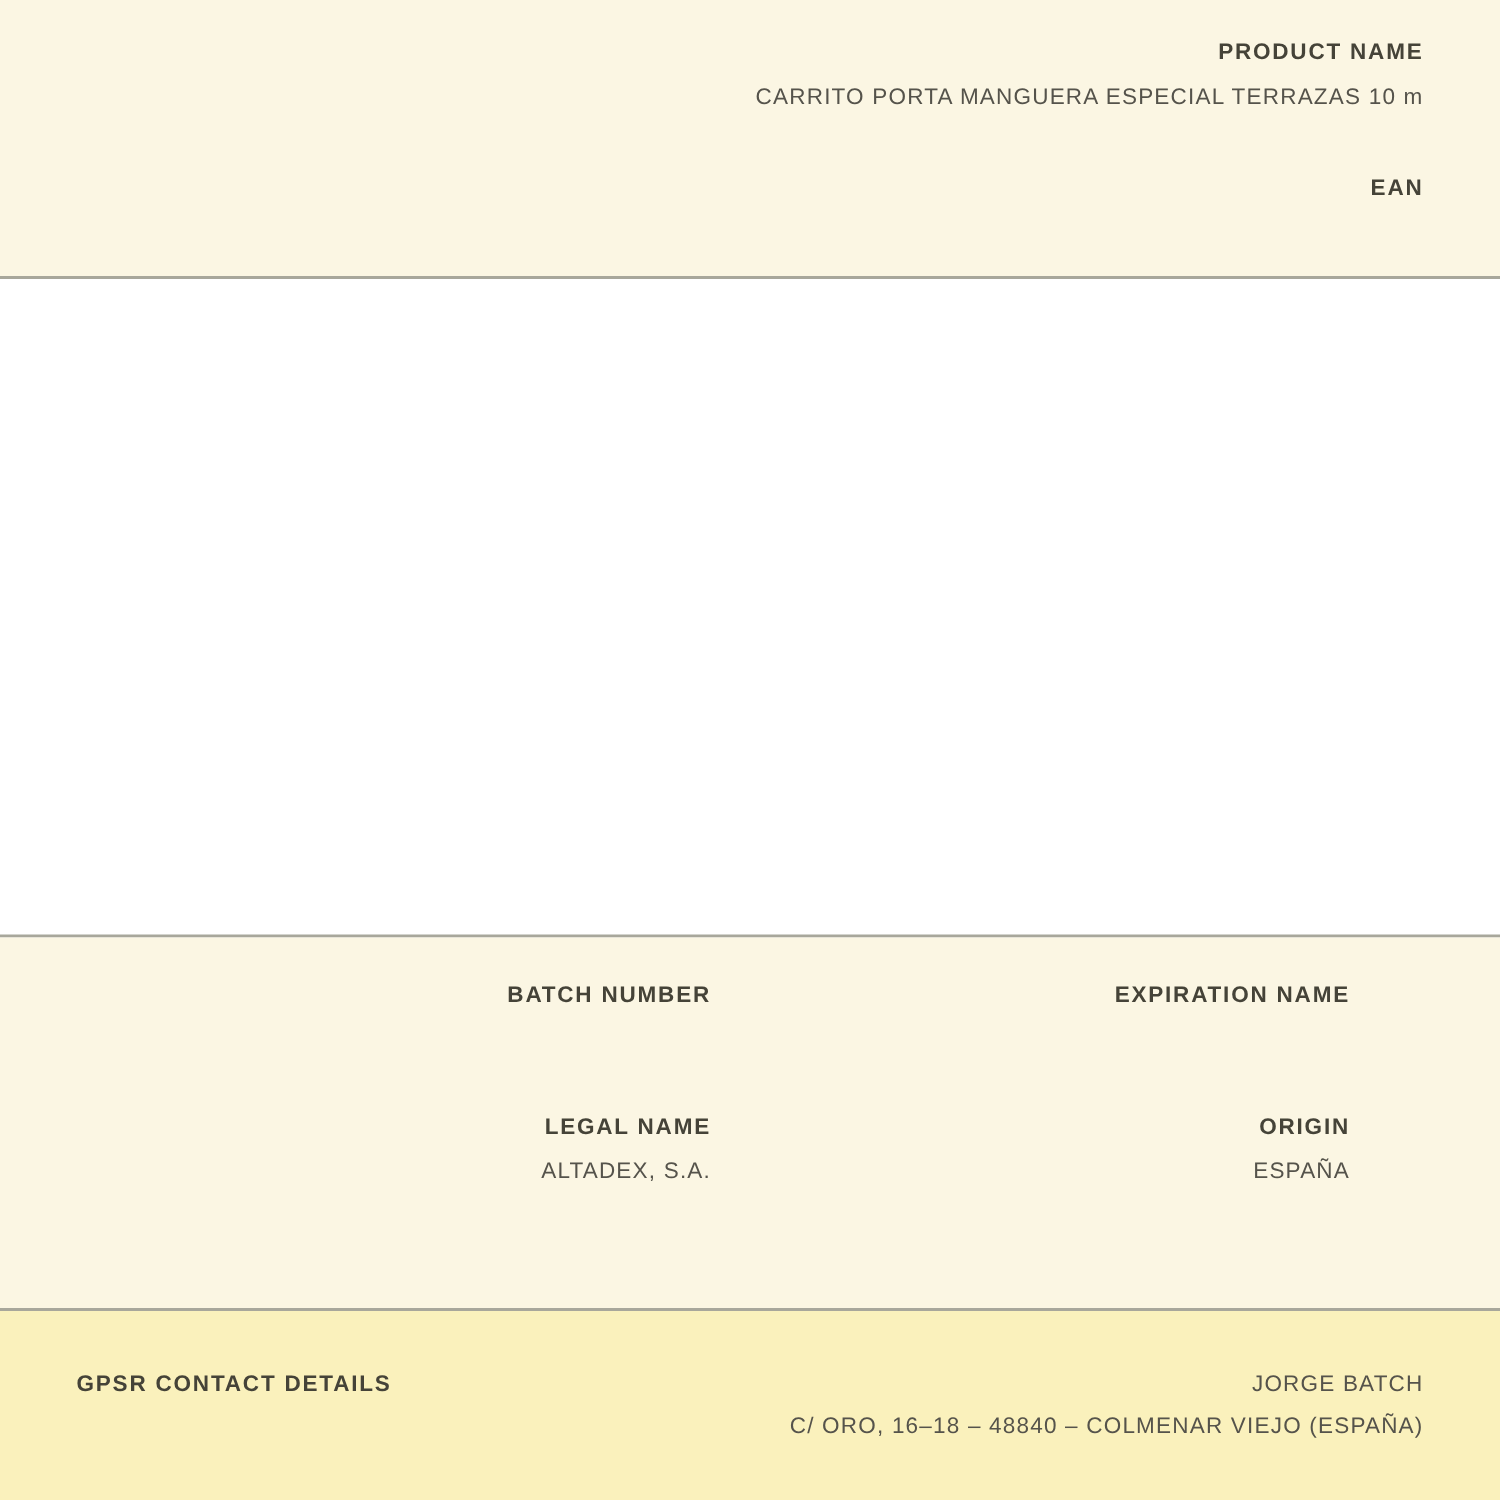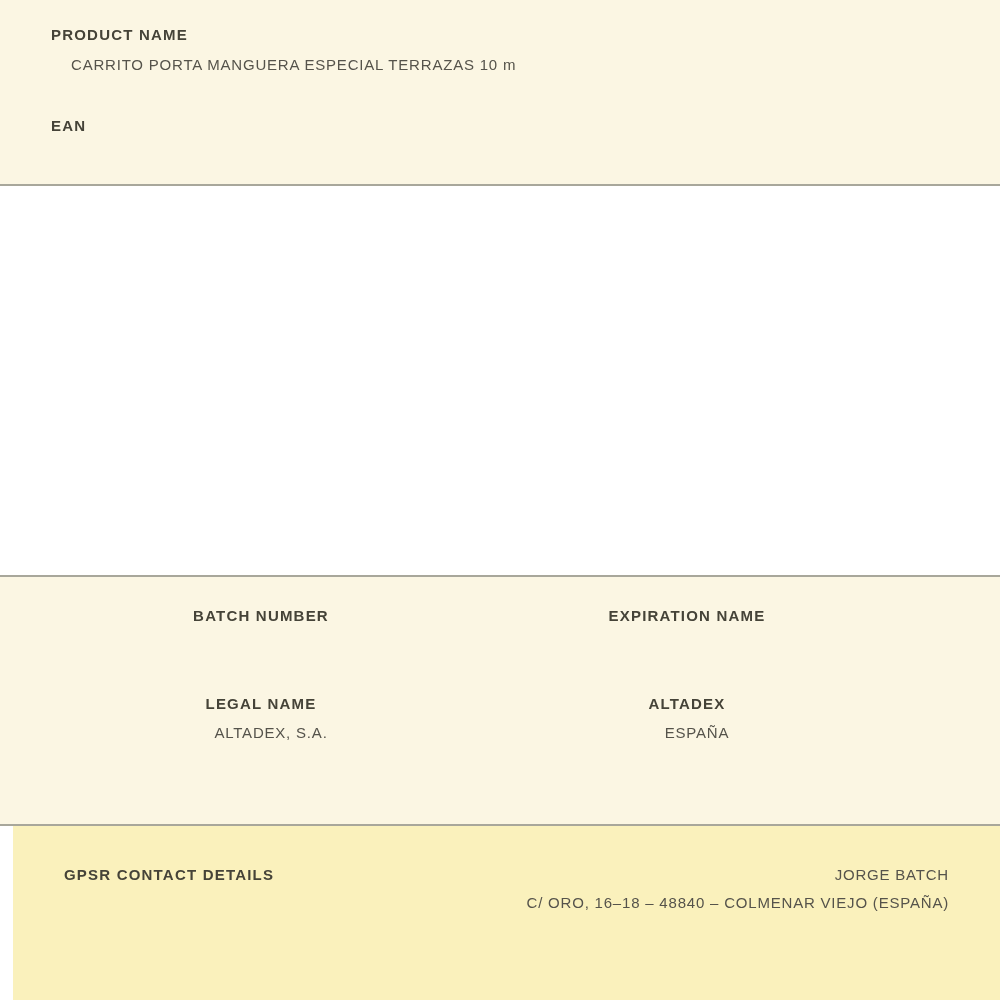--- a/index.html
+++ b/index.html
@@ -3,21 +3,21 @@
 <meta charset="utf-8">
 <style>
   :root{
     --cream:#FBF6E3;
     --yellow:#FAF1BC;
     --divider:#A8A79B;
     --heading:#454338;
     --body:#55534B;
     --white:#FFFFFF;
   }
-  *{margin:0;padding:0;box-sizing:border-box;}
+  *{margin:0;padding:0;box-sizing:border-box;text-align:right;}
   html,body{width:1000px;height:1000px;}
   body{
     font-family:"Liberation Sans","DejaVu Sans",sans-serif;
     color:var(--body);
     background:var(--white);
     overflow:hidden;
   }
   .label-sheet{width:1000px;height:1000px;display:flex;flex-direction:column;}
 
   
@@ -58,26 +58,25 @@
     border-bottom:2px solid var(--divider);
     padding:31px 100px 0 48px;
   }
   .detail-row{display:flex;}
   .detail-col{width:50%;text-align:center;}
   .detail-row.second{margin-top:59px;}
   .detail-col .field-value{margin-top:13px;}
 
   
   .sec-contact{
-    height:174px;
+    height:126px;
     background:var(--yellow);
     padding:41px 51px 4px 51px;
     display:flex;
     justify-content:space-between;
-    margin-left:13px;
   }
   .contact-title{
     font-size:15px;
     font-weight:bold;
     letter-spacing:1.2px;
     color:var(--heading);
     line-height:16px;
     white-space:nowrap;
   }
   .contact-lines{
@@ -119,21 +118,21 @@
         <div class="field-label">EXPIRATION NAME</div>
         <div class="field-value"></div>
       </div>
     </div>
     <div class="detail-row second">
       <div class="detail-col">
         <div class="field-label">LEGAL NAME</div>
         <div class="field-value">ALTADEX, S.A.</div>
       </div>
       <div class="detail-col">
-        <div class="field-label">ALTADEX</div>
+        <div class="field-label">ORIGIN</div>
         <div class="field-value">ESPAÑA</div>
       </div>
     </div>
   </section>
 
   <section class="sec-contact">
     <div class="contact-title">GPSR CONTACT DETAILS</div>
     <div class="contact-lines">
       <div class="contact-line">JORGE BATCH</div>
       <div class="contact-line">C/ ORO, 16–18 – 48840 – COLMENAR VIEJO (ESPAÑA)</div>

